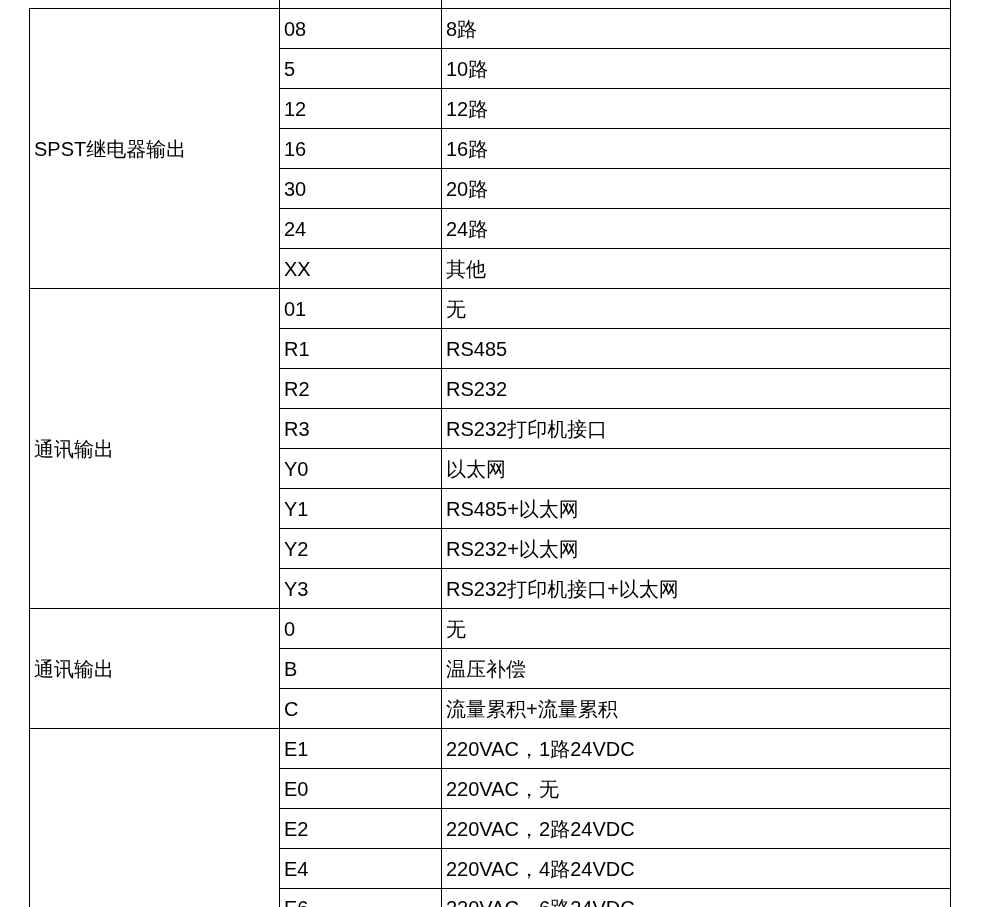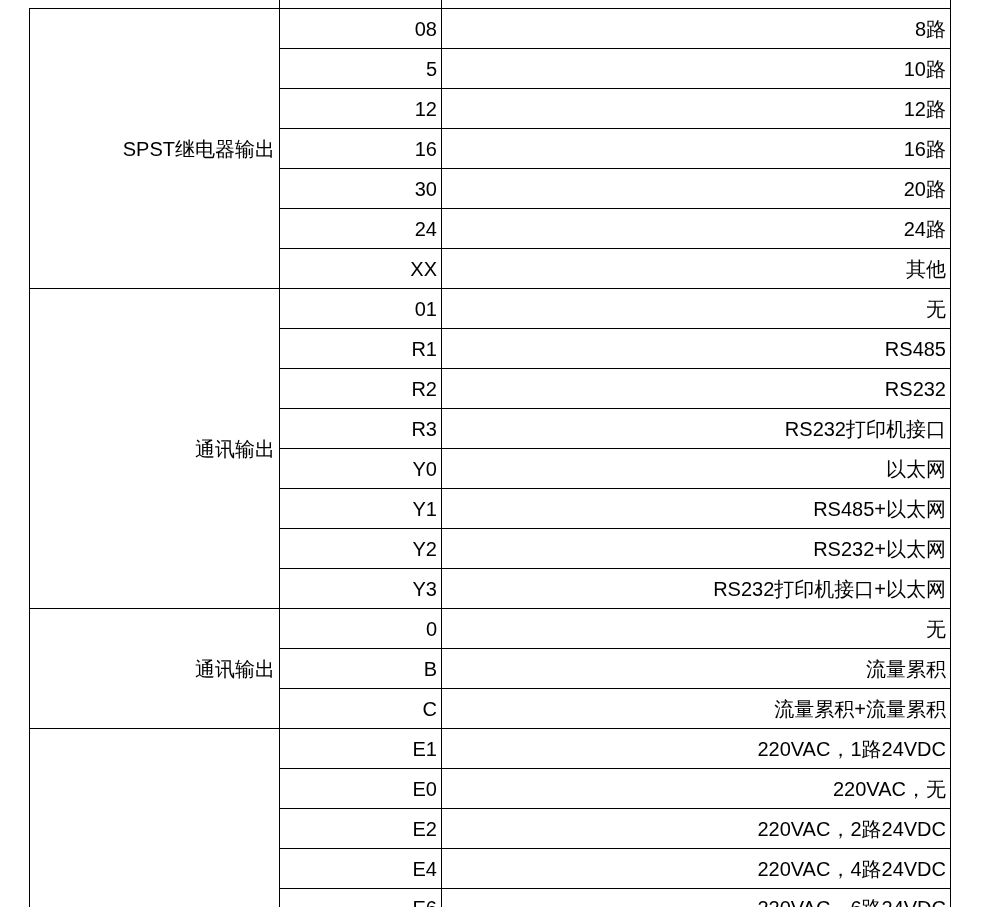--- a/index.html
+++ b/index.html
@@ -27,21 +27,21 @@
     margin-top: 0px;
   }
   table.spec col.c1 { width: 250px; }
   table.spec col.c2 { width: 162px; }
   table.spec col.c3 { width: 509px; }
 
   table.spec td {
     border: 1px solid #000000;
     height: 39px;
     padding: 0 4px;
-    text-align: right;
+    text-align: left;
     vertical-align: middle;
     font-size: 20px;
     line-height: 1.1;
     white-space: nowrap;
     overflow: hidden;
   }
   td.group {
     font-size: 20px;
   }
   td.code {
@@ -146,21 +146,21 @@
         <td class="desc">RS232打印机接口+以太网</td>
       </tr>
 
       <tr>
         <td class="group" rowspan="3">通讯输出</td>
         <td class="code">0</td>
         <td class="desc">无</td>
       </tr>
       <tr>
         <td class="code">B</td>
-        <td class="desc">流量累积</td>
+        <td class="desc">温压补偿</td>
       </tr>
       <tr>
         <td class="code">C</td>
         <td class="desc">流量累积+流量累积</td>
       </tr>
 
       <tr>
         <td class="group" rowspan="5"></td>
         <td class="code">E1</td>
         <td class="desc">220VAC，1路24VDC</td>

